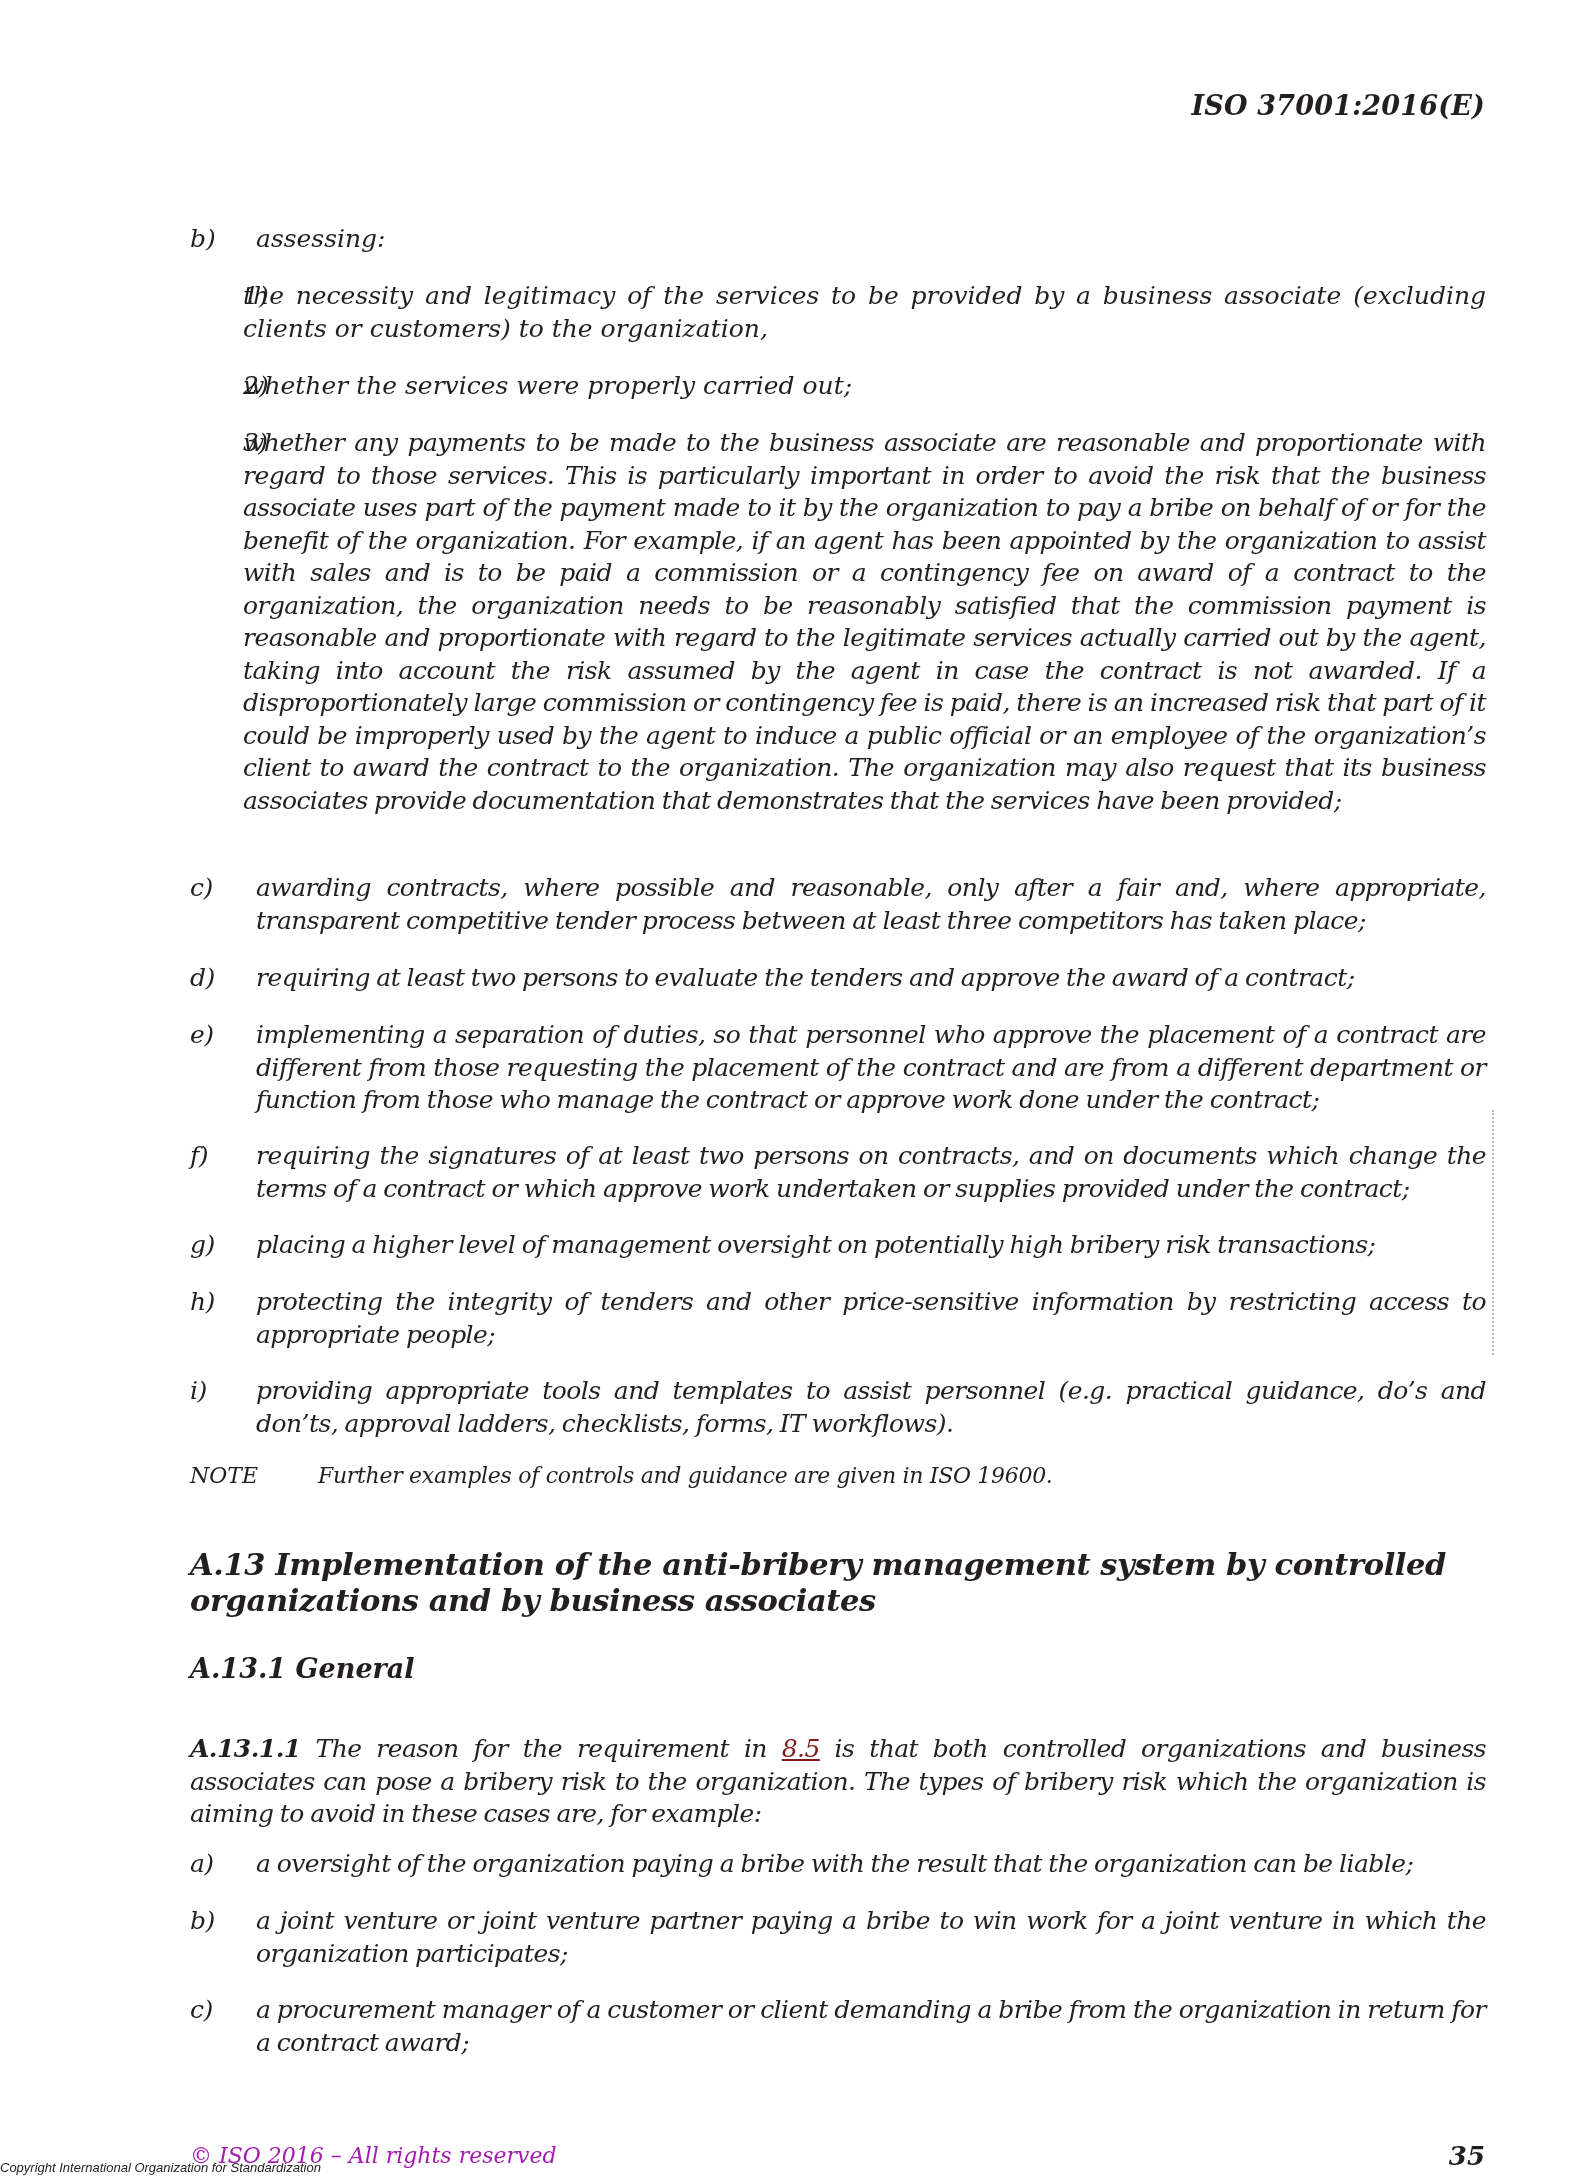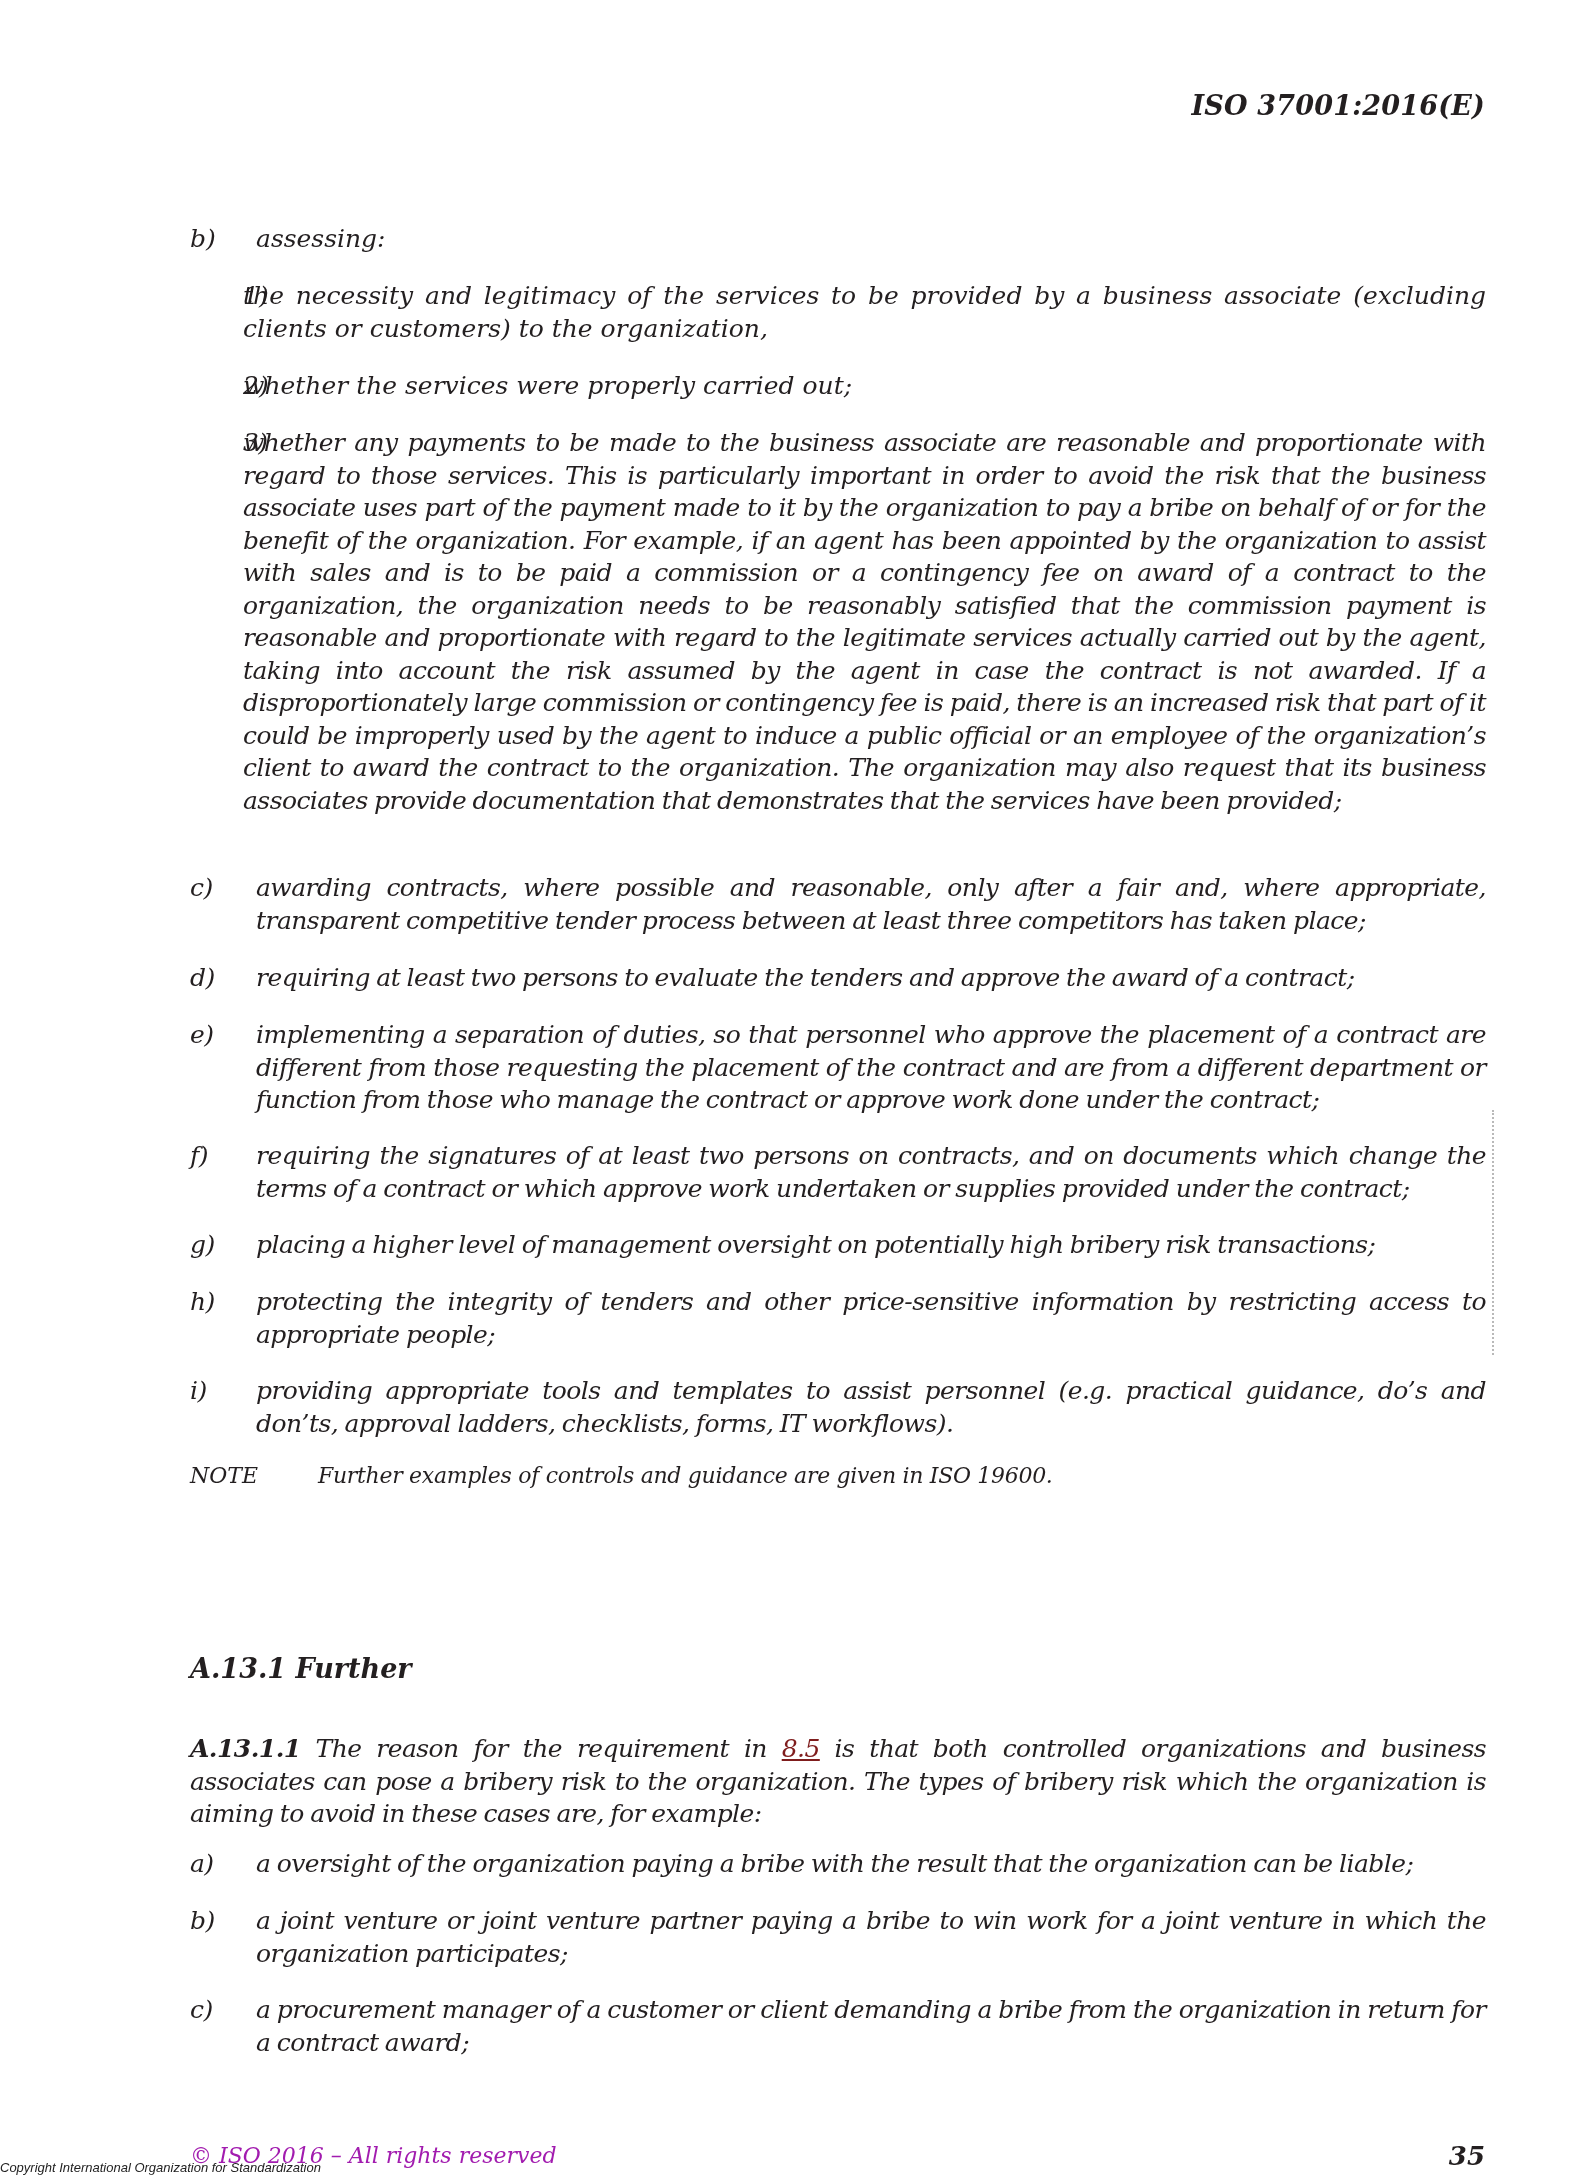--- a/index.html
+++ b/index.html
@@ -94,21 +94,22 @@
     <div class="txt">providing appropriate tools and templates to assist personnel (e.g. practical guidance, do’s and don’ts, approval ladders, checklists, forms, IT workflows).</div>
   </div>
 
   <div class="marginbar"></div>
 
   <div class="note">
     <span class="nlbl">NOTE</span>
     <span class="ntxt">Further examples of controls and guidance are given in ISO 19600.</span>
   </div>
 
-  <div class="h3">A.13.1 Further</div>
+  <div class="h2">A.13 Implementation of the anti-bribery management system by controlled organizations and by business associates</div>
+  <div class="h3">A.13.1 General</div>
 
   <div class="para body-text tight">
     <b>A.13.1.1</b><span> The reason for the requirement in </span><a class="link">8.5</a><span> is that both controlled organizations and business associates can pose a bribery risk to the organization. The types of bribery risk which the organization is aiming to avoid in these cases are, for example:</span>
   </div>
 
   <div class="item body-text tight" style="top:1848px;">
     <span class="lbl">a)</span>
     <div class="txt">a oversight of the organization paying a bribe with the result that the organization can be liable;</div>
   </div>
 

